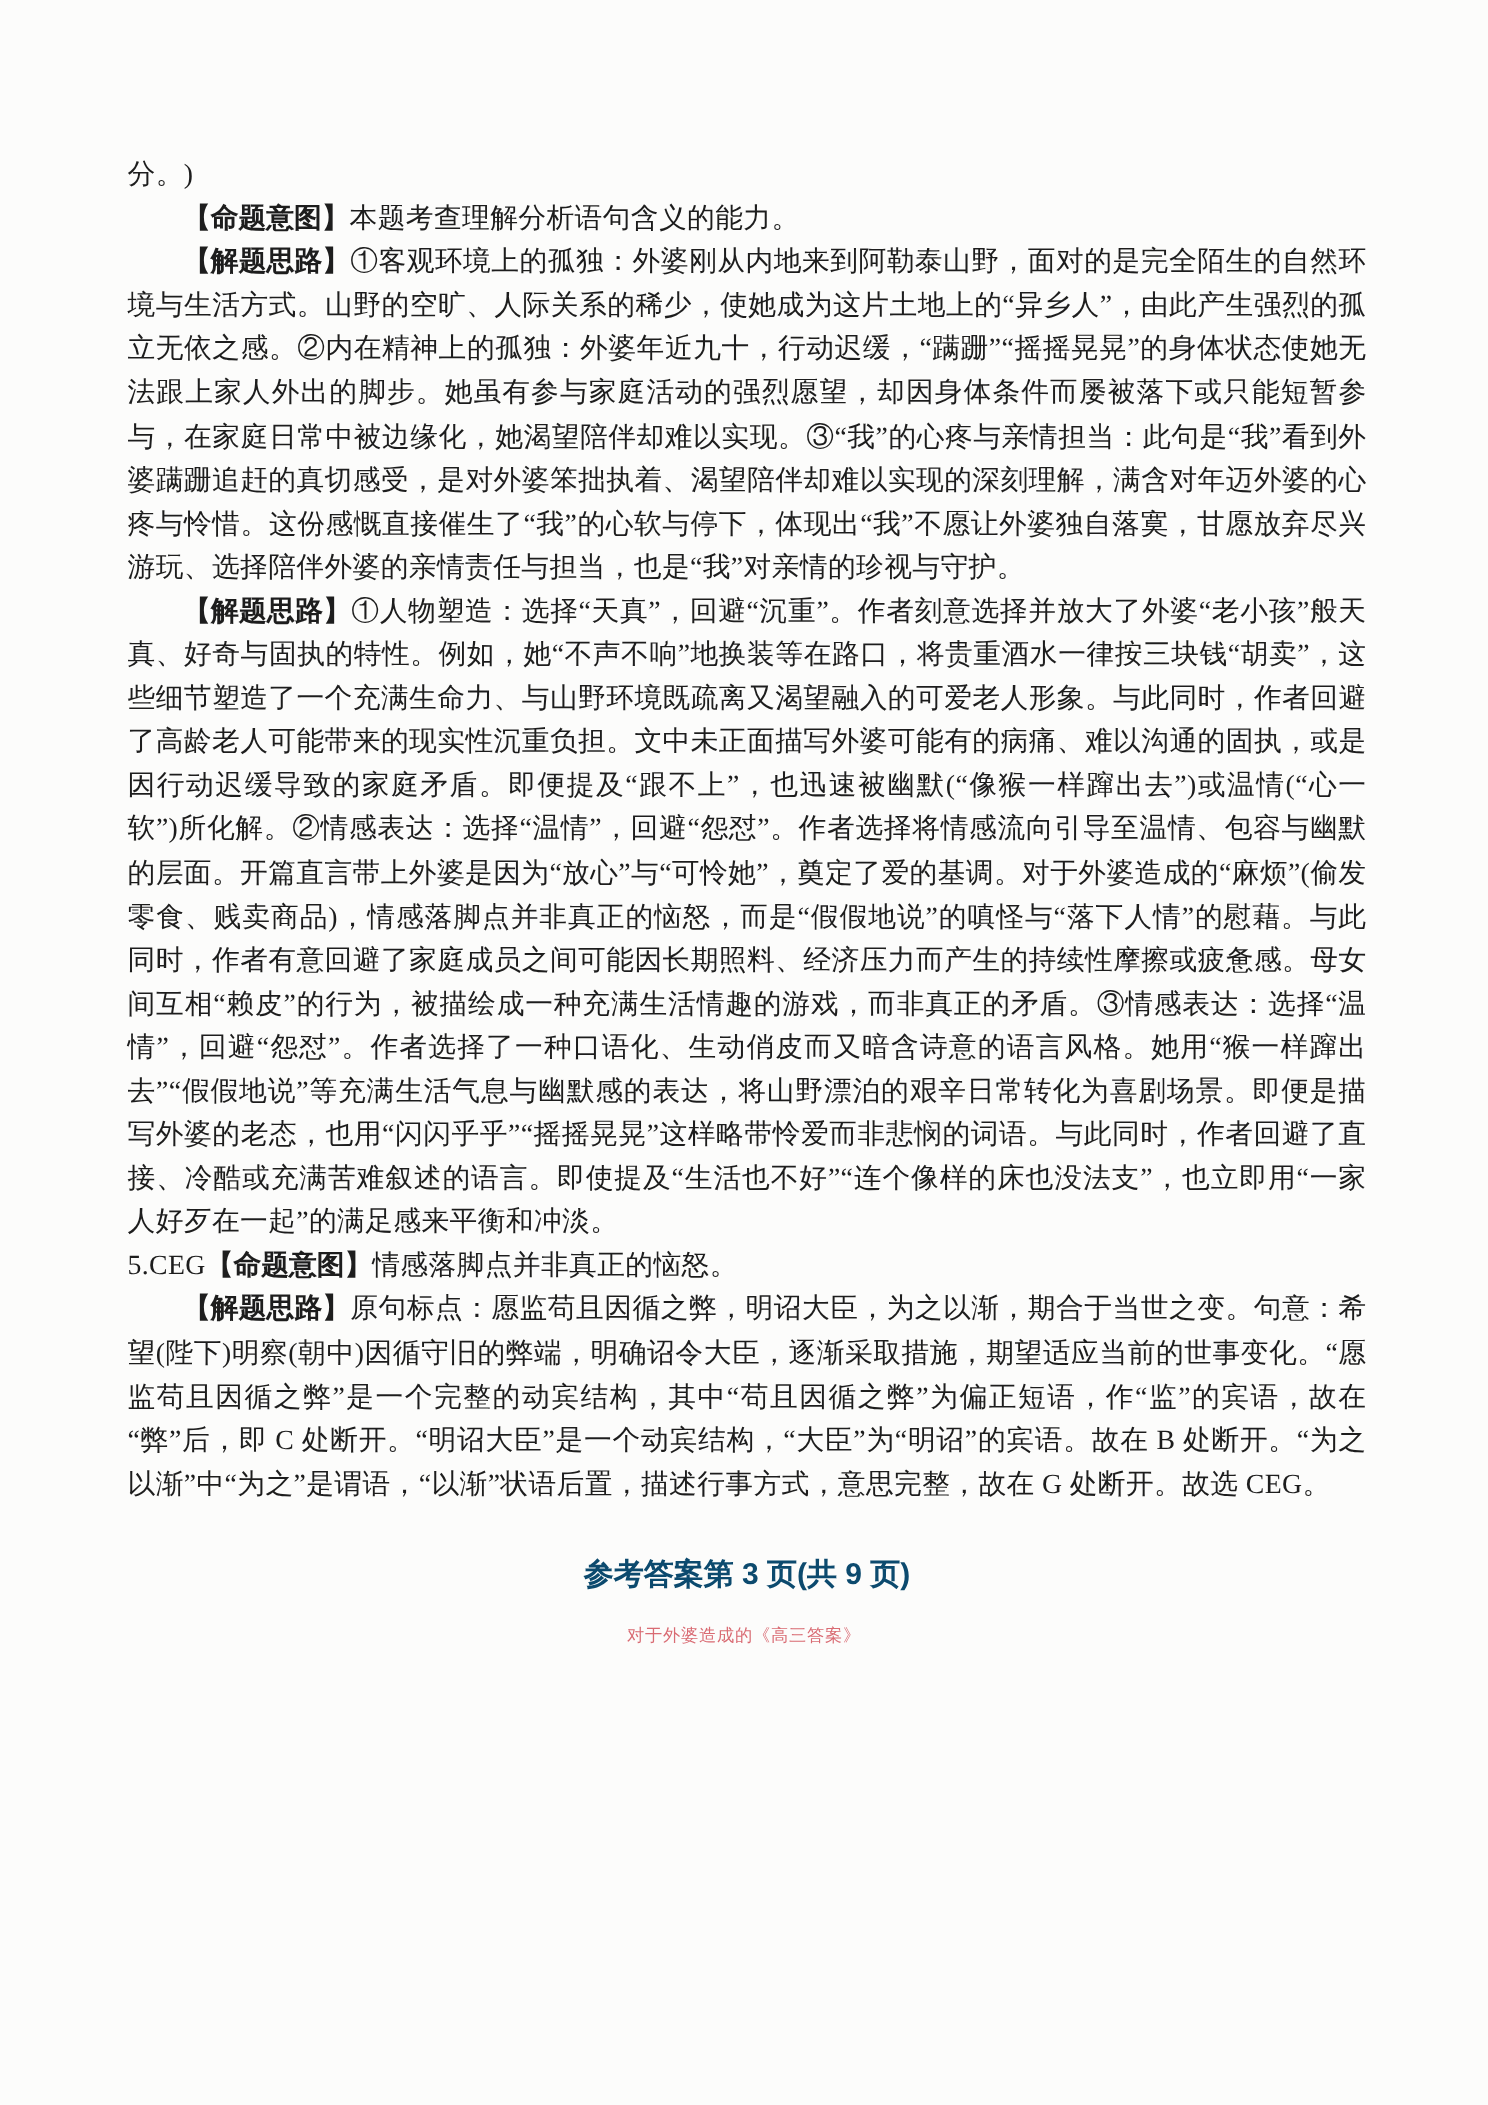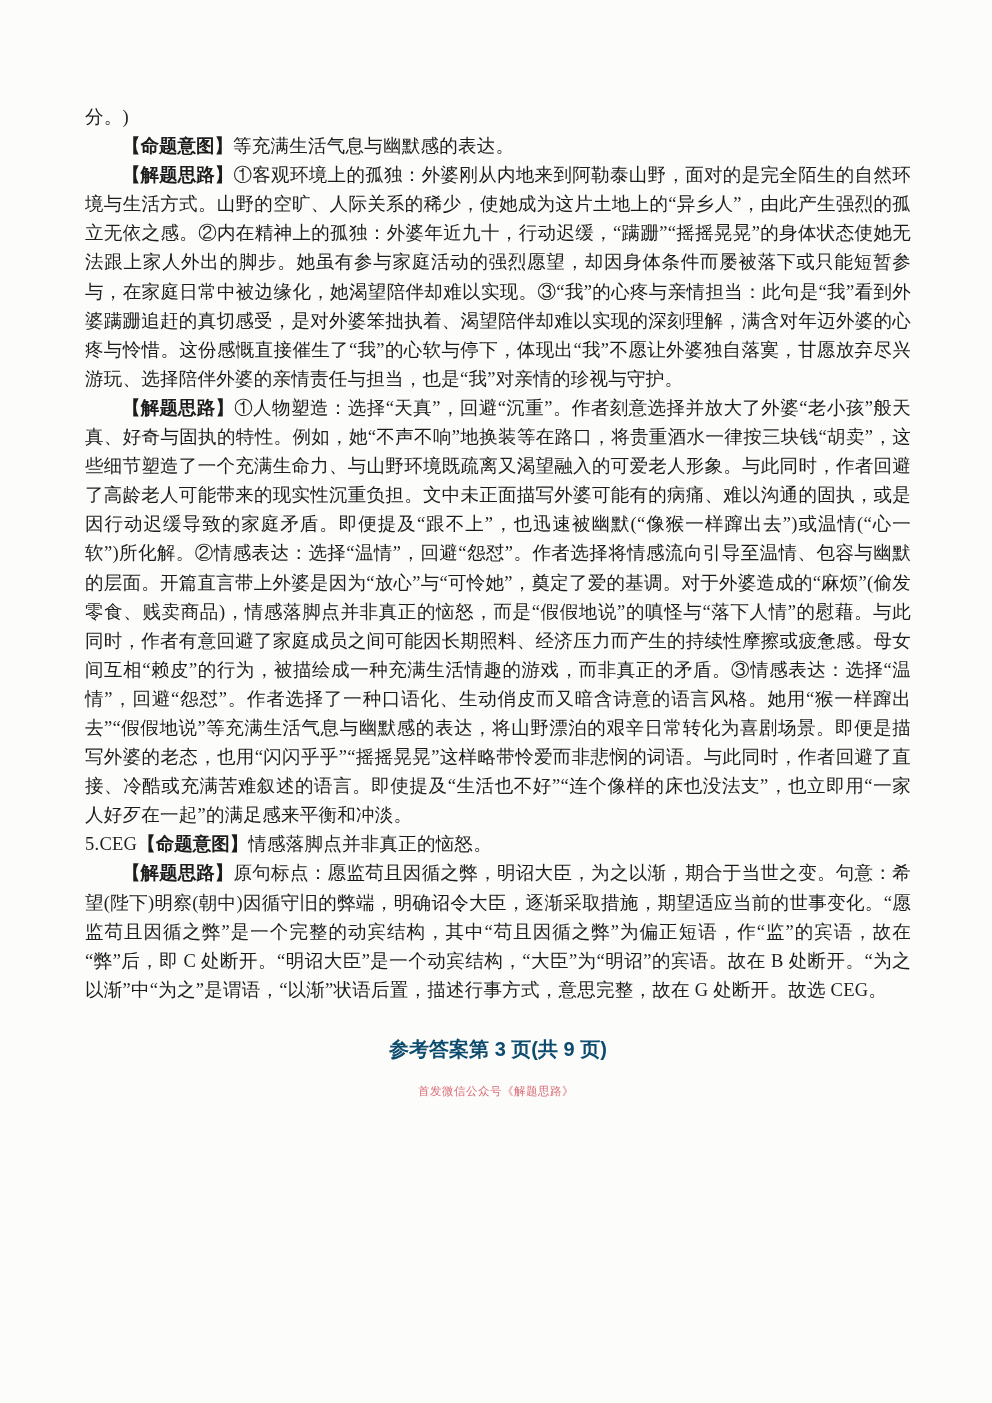--- a/index.html
+++ b/index.html
@@ -60,21 +60,21 @@
     pointer-events: none;
   }
 </style>
 </head>
 <body>
 
 <div class="page">
   <div class="content">
 
   <div class="para"><span class="seg">分。)</span></div>
-      <div class="para indent"><span class="seg bold">【命题意图】</span><span class="seg">等充满生活气息与幽默感的表达。</span></div>
+      <div class="para indent"><span class="seg bold">【命题意图】</span><span class="seg">本题考查理解分析语句含义的能力。</span></div>
       <div class="para indent"><span class="seg bold">【解题思路】</span><span class="seg">①客观环境上的孤独：外婆刚从内地来到阿勒泰山野，面对的是完全陌生的自然环境与生活方式。山野的空旷、人际关系的稀少，使她成为这片土地上的“异乡人”，由此产生强烈的孤立无依之感。②内在精神上的孤独：外婆年近九十，行动迟缓，“蹒跚”“摇摇晃晃”的身体状态使她无法跟上家人外出的脚步。她虽有参与家庭活动的强烈愿望，却因身体条件而屡被落下或只能短暂参与，在家庭日常中被边缘化，她渴望陪伴却难以实现。③“我”的心疼与亲情担当：此句是“我”看到外婆蹒跚追赶的真切感受，是对外婆笨拙执着、渴望陪伴却难以实现的深刻理解，满含对年迈外婆的心疼与怜惜。这份感慨直接催生了“我”的心软与停下，体现出“我”不愿让外婆独自落寞，甘愿放弃尽兴游玩、选择陪伴外婆的亲情责任与担当，也是“我”对亲情的珍视与守护。</span></div>
       <div class="para indent"><span class="seg bold">【解题思路】</span><span class="seg">①人物塑造：选择“天真”，回避“沉重”。作者刻意选择并放大了外婆“老小孩”般天真、好奇与固执的特性。例如，她“不声不响”地换装等在路口，将贵重酒水一律按三块钱“胡卖”，这些细节塑造了一个充满生命力、与山野环境既疏离又渴望融入的可爱老人形象。与此同时，作者回避了高龄老人可能带来的现实性沉重负担。文中未正面描写外婆可能有的病痛、难以沟通的固执，或是因行动迟缓导致的家庭矛盾。即便提及“跟不上”，也迅速被幽默(“像猴一样蹿出去”)或温情(“心一软”)所化解。②情感表达：选择“温情”，回避“怨怼”。作者选择将情感流向引导至温情、包容与幽默的层面。开篇直言带上外婆是因为“放心”与“可怜她”，奠定了爱的基调。对于外婆造成的“麻烦”(偷发零食、贱卖商品)，情感落脚点并非真正的恼怒，而是“假假地说”的嗔怪与“落下人情”的慰藉。与此同时，作者有意回避了家庭成员之间可能因长期照料、经济压力而产生的持续性摩擦或疲惫感。母女间互相“赖皮”的行为，被描绘成一种充满生活情趣的游戏，而非真正的矛盾。③情感表达：选择“温情”，回避“怨怼”。作者选择了一种口语化、生动俏皮而又暗含诗意的语言风格。她用“猴一样蹿出去”“假假地说”等充满生活气息与幽默感的表达，将山野漂泊的艰辛日常转化为喜剧场景。即便是描写外婆的老态，也用“闪闪乎乎”“摇摇晃晃”这样略带怜爱而非悲悯的词语。与此同时，作者回避了直接、冷酷或充满苦难叙述的语言。即使提及“生活也不好”“连个像样的床也没法支”，也立即用“一家人好歹在一起”的满足感来平衡和冲淡。</span></div>
       <div class="para"><span class="seg">5.CEG</span><span class="seg bold">【命题意图】</span><span class="seg">情感落脚点并非真正的恼怒。</span></div>
       <div class="para indent"><span class="seg bold">【解题思路】</span><span class="seg">原句标点：愿监苟且因循之弊，明诏大臣，为之以渐，期合于当世之变。句意：希望(陛下)明察(朝中)因循守旧的弊端，明确诏令大臣，逐渐采取措施，期望适应当前的世事变化。“愿监苟且因循之弊”是一个完整的动宾结构，其中“苟且因循之弊”为偏正短语，作“监”的宾语，故在“弊”后，即 C 处断开。“明诏大臣”是一个动宾结构，“大臣”为“明诏”的宾语。故在 B 处断开。“为之以渐”中“为之”是谓语，“以渐”状语后置，描述行事方式，意思完整，故在 G 处断开。故选 CEG。</span></div>
       <div class="footer">参考答案第 3 页(共 9 页)</div>
     </div>
-  <div class="watermark" style="color: rgb(211, 82, 92); opacity: 0.85;">首发微信公众号《解题思路》</div>
+  <div class="watermark" style="color: rgb(211, 82, 92); opacity: 0.85;">对于外婆造成的《高三答案》</div>
 </div>
 
 </body></html>

